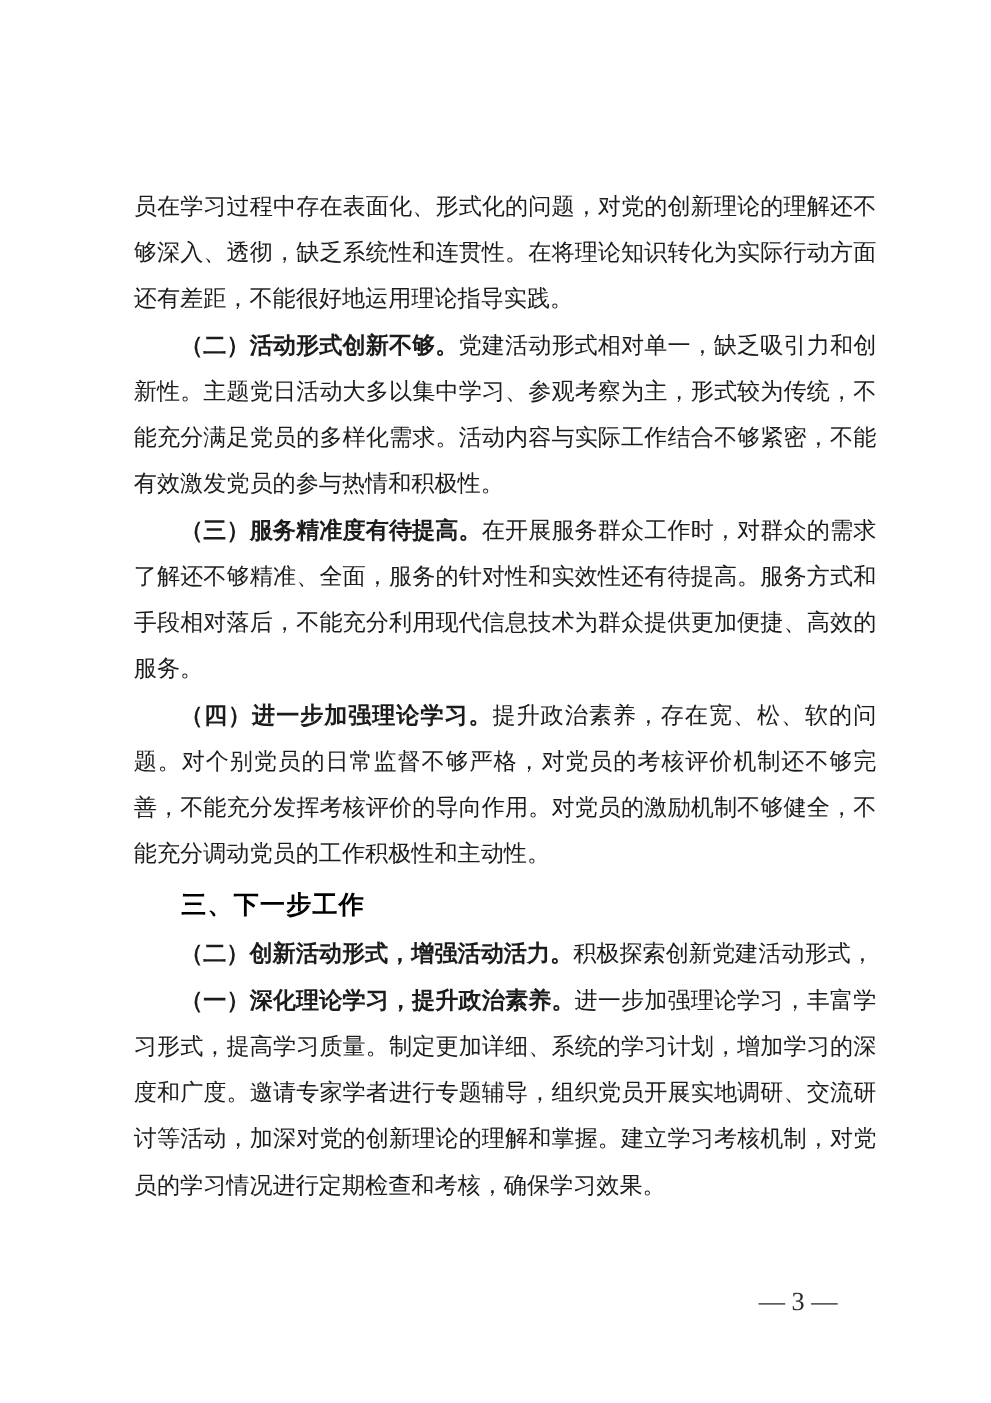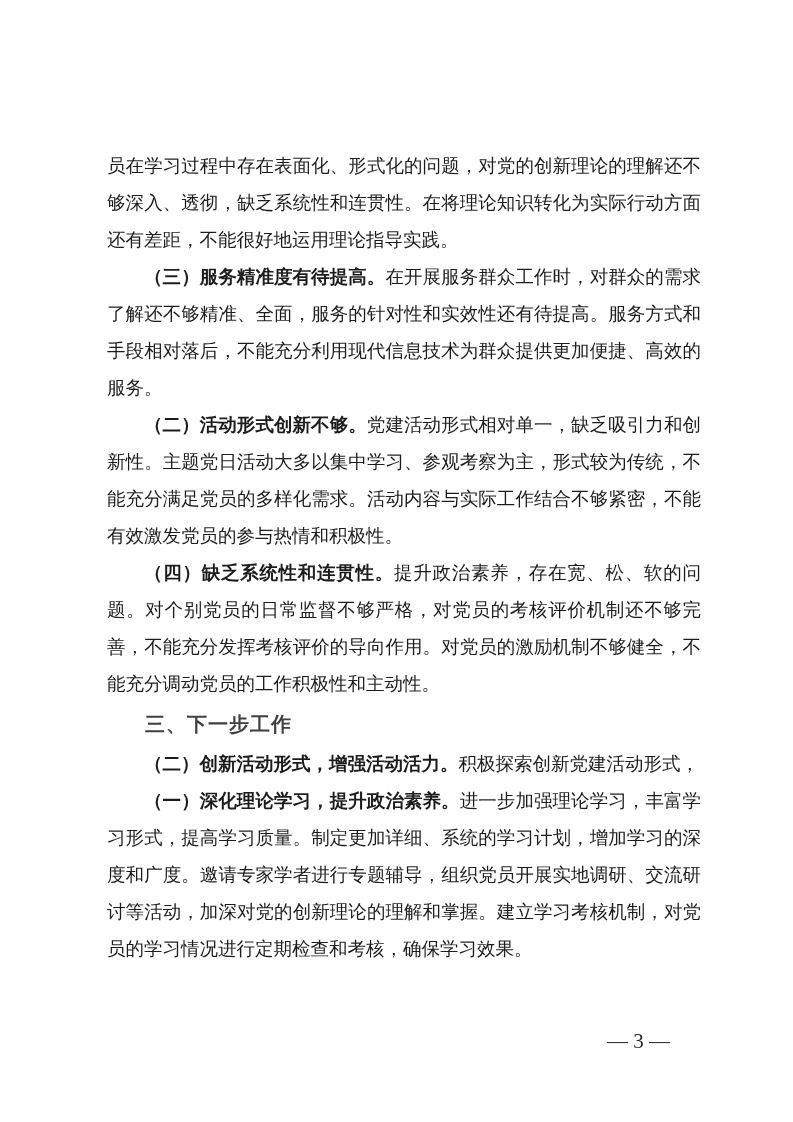--- a/index.html
+++ b/index.html
@@ -37,21 +37,21 @@
     font-weight: 700;
   }
   .section-heading {
     margin: 3px 0 3px 0;
     font-size: 20px;
     line-height: 37px;
     font-weight: 700;
     font-family: "Liberation Sans", sans-serif;
     text-indent: 38px;
     letter-spacing: 1px;
-    color: #404040;
+    color: #000000;
   }
   .page-number {
     position: absolute;
     top: 1030px;
     right: 123px;
     font-size: 21px;
     line-height: 22px;
     color: #2a2a2a;
     font-family: "Liberation Serif", serif;
     white-space: nowrap;
@@ -59,25 +59,25 @@
 </style>
 </head>
 <body>
 
 <div class="page">
 
   <div class="content">
 
     <p class="para"><span>员在学习过程中存在表面化、形式化的问题，对党的创新理论的理解还不够深入、透彻，缺乏系统性和连贯性。在将理论知识转化为实际行动方面还有差距，不能很好地运用理论指导实践。</span></p>
 
+    <p class="para indent"><span class="lead">（二）活动形式创新不够。</span><span>党建活动形式相对单一，缺乏吸引力和创新性。主题党日活动大多以集中学习、参观考察为主，形式较为传统，不能充分满足党员的多样化需求。活动内容与实际工作结合不够紧密，不能有效激发党员的参与热情和积极性。</span></p>
+
     <p class="para indent"><span class="lead">（三）服务精准度有待提高。</span><span>在开展服务群众工作时，对群众的需求了解还不够精准、全面，服务的针对性和实效性还有待提高。服务方式和手段相对落后，不能充分利用现代信息技术为群众提供更加便捷、高效的服务。</span></p>
 
-    <p class="para indent"><span class="lead">（二）活动形式创新不够。</span><span>党建活动形式相对单一，缺乏吸引力和创新性。主题党日活动大多以集中学习、参观考察为主，形式较为传统，不能充分满足党员的多样化需求。活动内容与实际工作结合不够紧密，不能有效激发党员的参与热情和积极性。</span></p>
-
-    <p class="para indent"><span class="lead">（四）缺乏系统性和连贯性。</span><span>提升政治素养，存在宽、松、软的问题。对个别党员的日常监督不够严格，对党员的考核评价机制还不够完善，不能充分发挥考核评价的导向作用。对党员的激励机制不够健全，不能充分调动党员的工作积极性和主动性。</span></p>
+    <p class="para indent"><span class="lead">（四）进一步加强理论学习。</span><span>提升政治素养，存在宽、松、软的问题。对个别党员的日常监督不够严格，对党员的考核评价机制还不够完善，不能充分发挥考核评价的导向作用。对党员的激励机制不够健全，不能充分调动党员的工作积极性和主动性。</span></p>
 
     <h2 class="section-heading">三、下一步工作</h2>
 
     <p class="para indent"><span class="lead">（二）创新活动形式，增强活动活力。</span><span>积极探索创新党建活动形式，</span></p>
 
     <p class="para indent"><span class="lead">（一）深化理论学习，提升政治素养。</span><span>进一步加强理论学习，丰富学习形式，提高学习质量。制定更加详细、系统的学习计划，增加学习的深度和广度。邀请专家学者进行专题辅导，组织党员开展实地调研、交流研讨等活动，加深对党的创新理论的理解和掌握。建立学习考核机制，对党员的学习情况进行定期检查和考核，确保学习效果。</span></p>
 
   </div>
 
   <div class="page-number">— 3 —</div>

